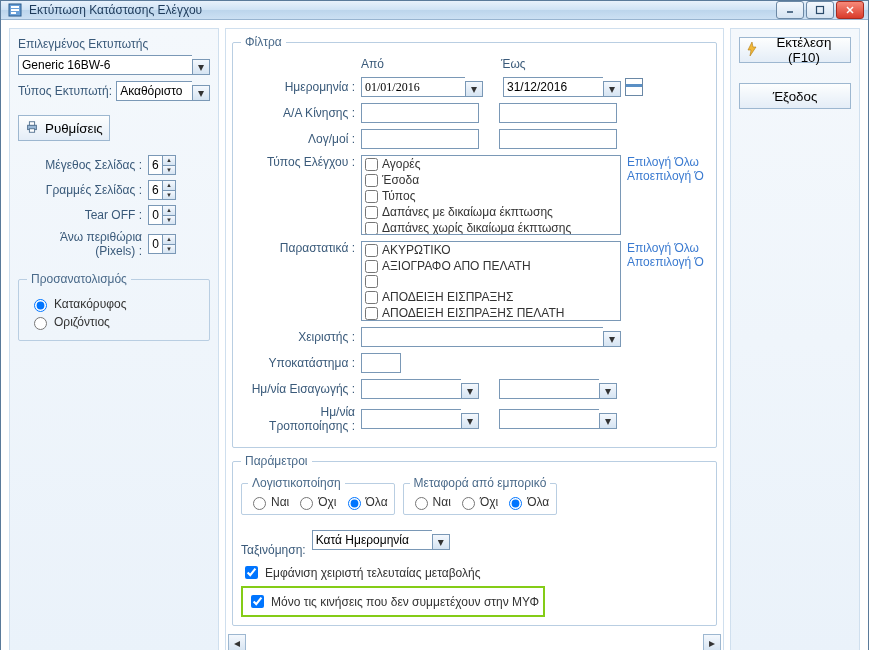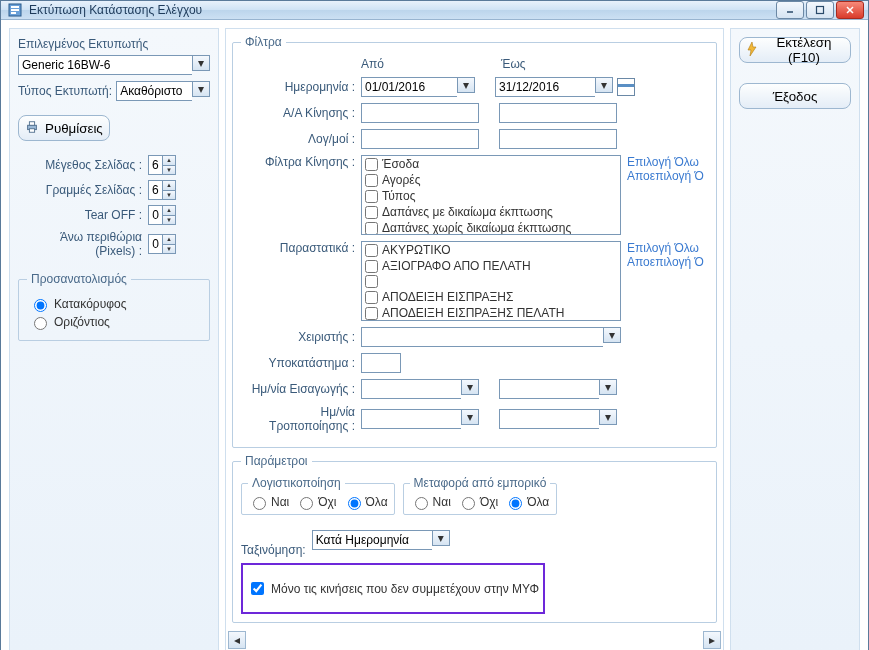--- a/index.html
+++ b/index.html
@@ -69,21 +69,21 @@
   border:1px solid #cfdfee;
   padding:8px;
   display:flex;
   flex-direction:column;
   gap:20px;
 }
 .btn {
   height:26px;
   background: linear-gradient(to bottom,#fdfefe,#e4edf7);
   border:1px solid #9db7d0;
-  border-radius:8px;
+  border-radius:0;
   display:flex;
   align-items:center;
   justify-content:center;
   gap:6px;
   cursor:pointer;
   padding:0 6px;
 }
 fieldset {
   border:1px solid #b9cee2;
   border-radius:2px;
@@ -94,21 +94,21 @@
 .row { display:flex; align-items:center; margin-bottom:6px; }
 .row label.rlabel { text-align:right; width:120px; padding-right:6px; color:#3a5a7a; }
 input[type=text], select {
   height:20px;
   border:1px solid #7a98b6;
   background:#fff;
   font-family:inherit;
   font-size:12px;
   padding:0 3px;
 }
-.combo { display:inline-flex; align-items:flex-start; }
+.combo { display:inline-flex; align-items:flex-end; }
 .combo input { border-right:none; }
 .combo .cbtn {
   width:18px; border:1px solid #7a98b6;
   background:linear-gradient(to bottom,#f4f8fd,#d6e4f2);
   display:flex; align-items:center; justify-content:center;
 }
 .listbox {
   border:1px solid #7a98b6;
   background:#fff;
   height:80px;
@@ -122,21 +122,21 @@
 .spin .sp { width:14px; display:flex; flex-direction:column; }
 .spin .sp div {
   flex:1; border:1px solid #7a98b6; background:linear-gradient(to bottom,#f4f8fd,#d6e4f2);
   display:flex; align-items:center; justify-content:center; font-size:6px; line-height:1;
 }
 .spin .sp div:first-child { border-bottom:none; }
 .link { color:#3a7ad0; cursor:pointer; }
 .left-row { display:flex; align-items:center; margin:5px 0; }
 .left-row label { width:130px; text-align:right; padding-right:6px; color:#3a5a7a; }
 .radiogroup label { display:flex; align-items:center; margin:2px 2px; gap:4px; }
-.hl { border:2px solid #6d28d9; padding:14px 4px; display:inline-flex; align-items:center; }
+.hl { border:2px solid #84cc16; padding:4px 4px; display:inline-flex; align-items:center; }
 .scroll-btn {
   width:18px; height:18px; border:1px solid #9db7d0;
   background:linear-gradient(to bottom,#f4f8fd,#d6e4f2);
   display:flex; align-items:center; justify-content:center;
 }
 .params-inner { display:flex; gap:8px; }
 .params-inner fieldset { margin:0; padding:4px 6px; }
 .radiorow { display:flex; gap:6px; }
 .radiorow label { display:flex; align-items:center; gap:2px; }
 .cal-icon {
@@ -275,21 +275,21 @@
         <div class="row">
           <label class="rlabel"></label>
           <div style="width:120px; color:#3a5a7a;">Από</div>
           <div style="width:20px;"></div>
           <div style="width:120px; color:#3a5a7a;">Έως</div>
         </div>
 
         <div class="row">
           <label class="rlabel">Ημερομηνία :</label>
           <div class="combo">
-            <input type="text" style="width: 96px;" value="01/01/2016">
+            <input type="text" style="width: 104px; font-family: Liberation Serif, serif;" value="01/01/2016">
             <div class="cbtn">▾</div>
           </div>
           <div style="width:20px;"></div>
           <div class="combo">
             <input type="text" style="width: 100px;" value="31/12/2016">
             <div class="cbtn">▾</div>
           </div>
           <span class="cal-icon"></span>
         </div>
 
@@ -301,29 +301,29 @@
         </div>
 
         <div class="row">
           <label class="rlabel">Λογ/μοί :</label>
           <input type="text" style="width: 118px;">
           <div style="width:20px;"></div>
           <input type="text" style="width: 118px;">
         </div>
 
         <div class="row" style="align-items:flex-start;">
-          <label class="rlabel">Φίλτρα Κίνησης :</label>
+          <label class="rlabel">Τύπος Ελέγχου :</label>
           <div class="listbox" id="movetype-list">
                 <div class="li">
                   <input type="checkbox" style="">
+                  <span>Αγορές</span>
+                </div>
+                <div class="li">
+                  <input type="checkbox" style="">
                   <span>Έσοδα</span>
-                </div>
-                <div class="li">
-                  <input type="checkbox" style="">
-                  <span>Αγορές</span>
                 </div>
                 <div class="li">
                   <input type="checkbox" style="">
                   <span>Τύπος</span>
                 </div>
                 <div class="li">
                   <input type="checkbox" style="">
                   <span>Δαπάνες με δικαίωμα έκπτωσης</span>
                 </div>
                 <div class="li">
@@ -443,20 +443,26 @@
                   </label>
             </div>
           </fieldset>
         </div>
         <div class="row" style="margin-top:8px;">
           <span style="color:#3a5a7a; margin-right:6px;margin-top:20px;">Ταξινόμηση:</span>
           <div class="combo">
             <input type="text" style="width: 120px;" value="Κατά Ημερομηνία">
             <div class="cbtn">▾</div>
           </div>
+        </div>
+        <div style="margin:4px 0;">
+          <label style="display:flex;align-items:center;gap:4px;">
+            <input type="checkbox" checked="" style="">
+            <span>Εμφάνιση χειριστή τελευταίας μεταβολής</span>
+          </label>
         </div>
         <div>
           <span class="hl">
             <label style="display:flex;align-items:center;gap:4px;">
               <input type="checkbox" checked="" style="">
               <span>Μόνο τις κινήσεις που δεν συμμετέχουν στην ΜΥΦ</span>
             </label>
           </span>
         </div>
       </fieldset>

